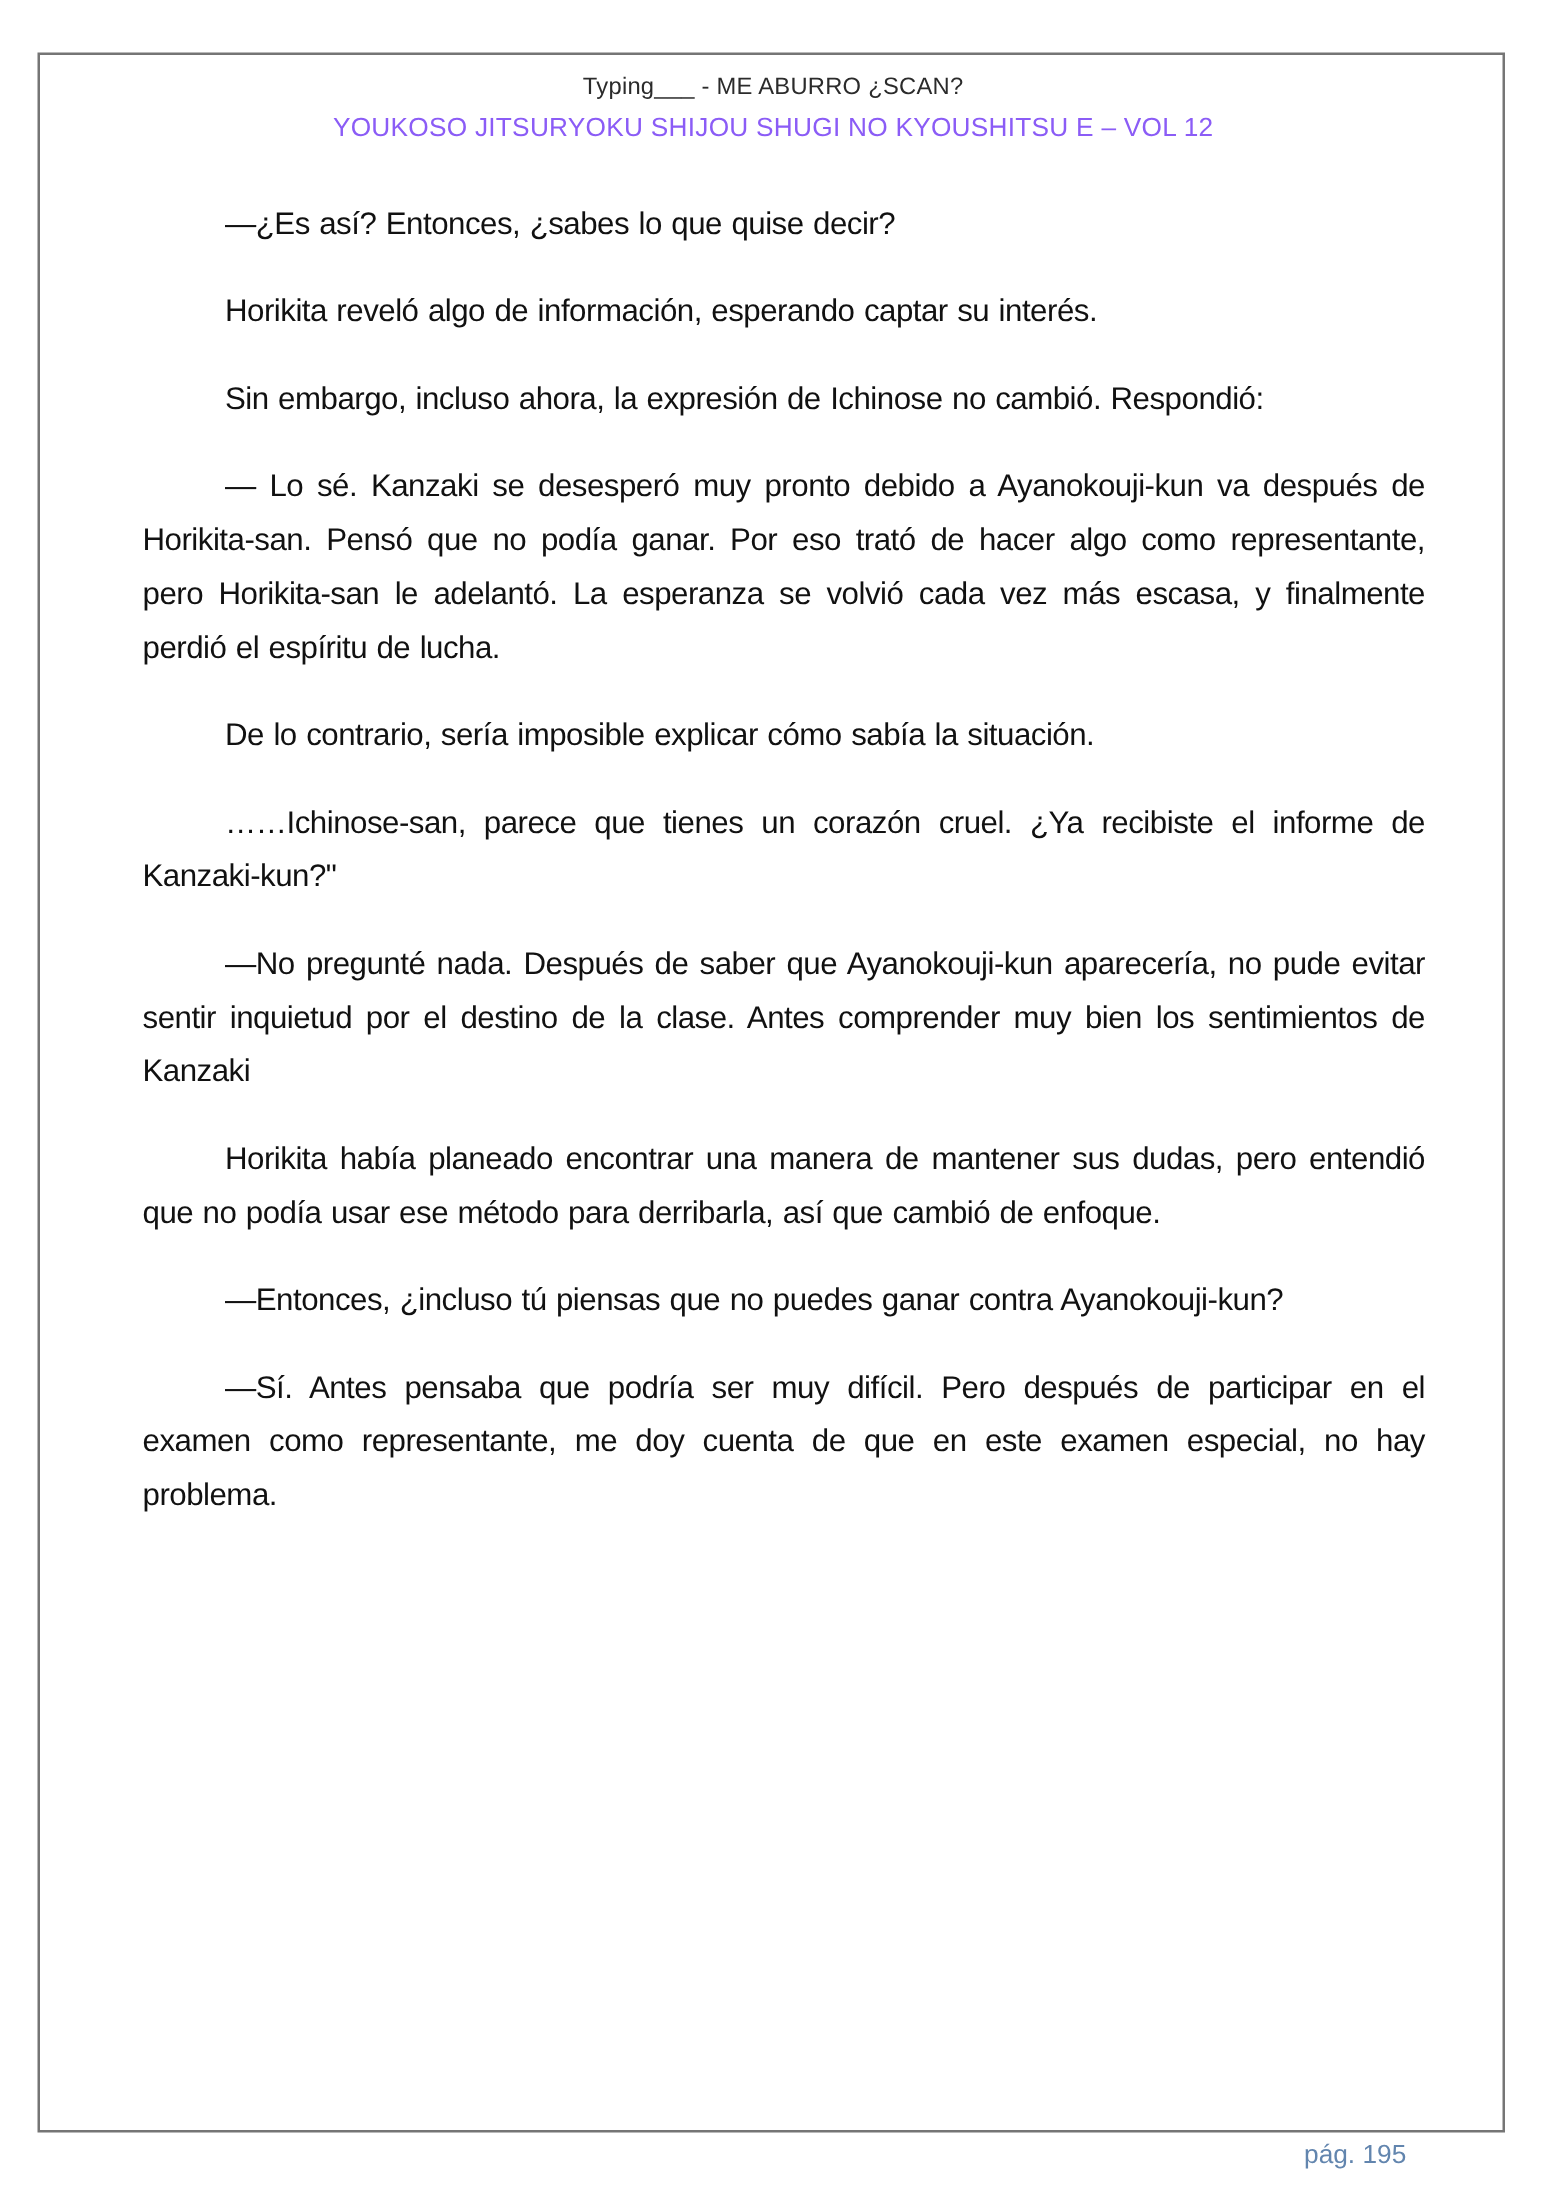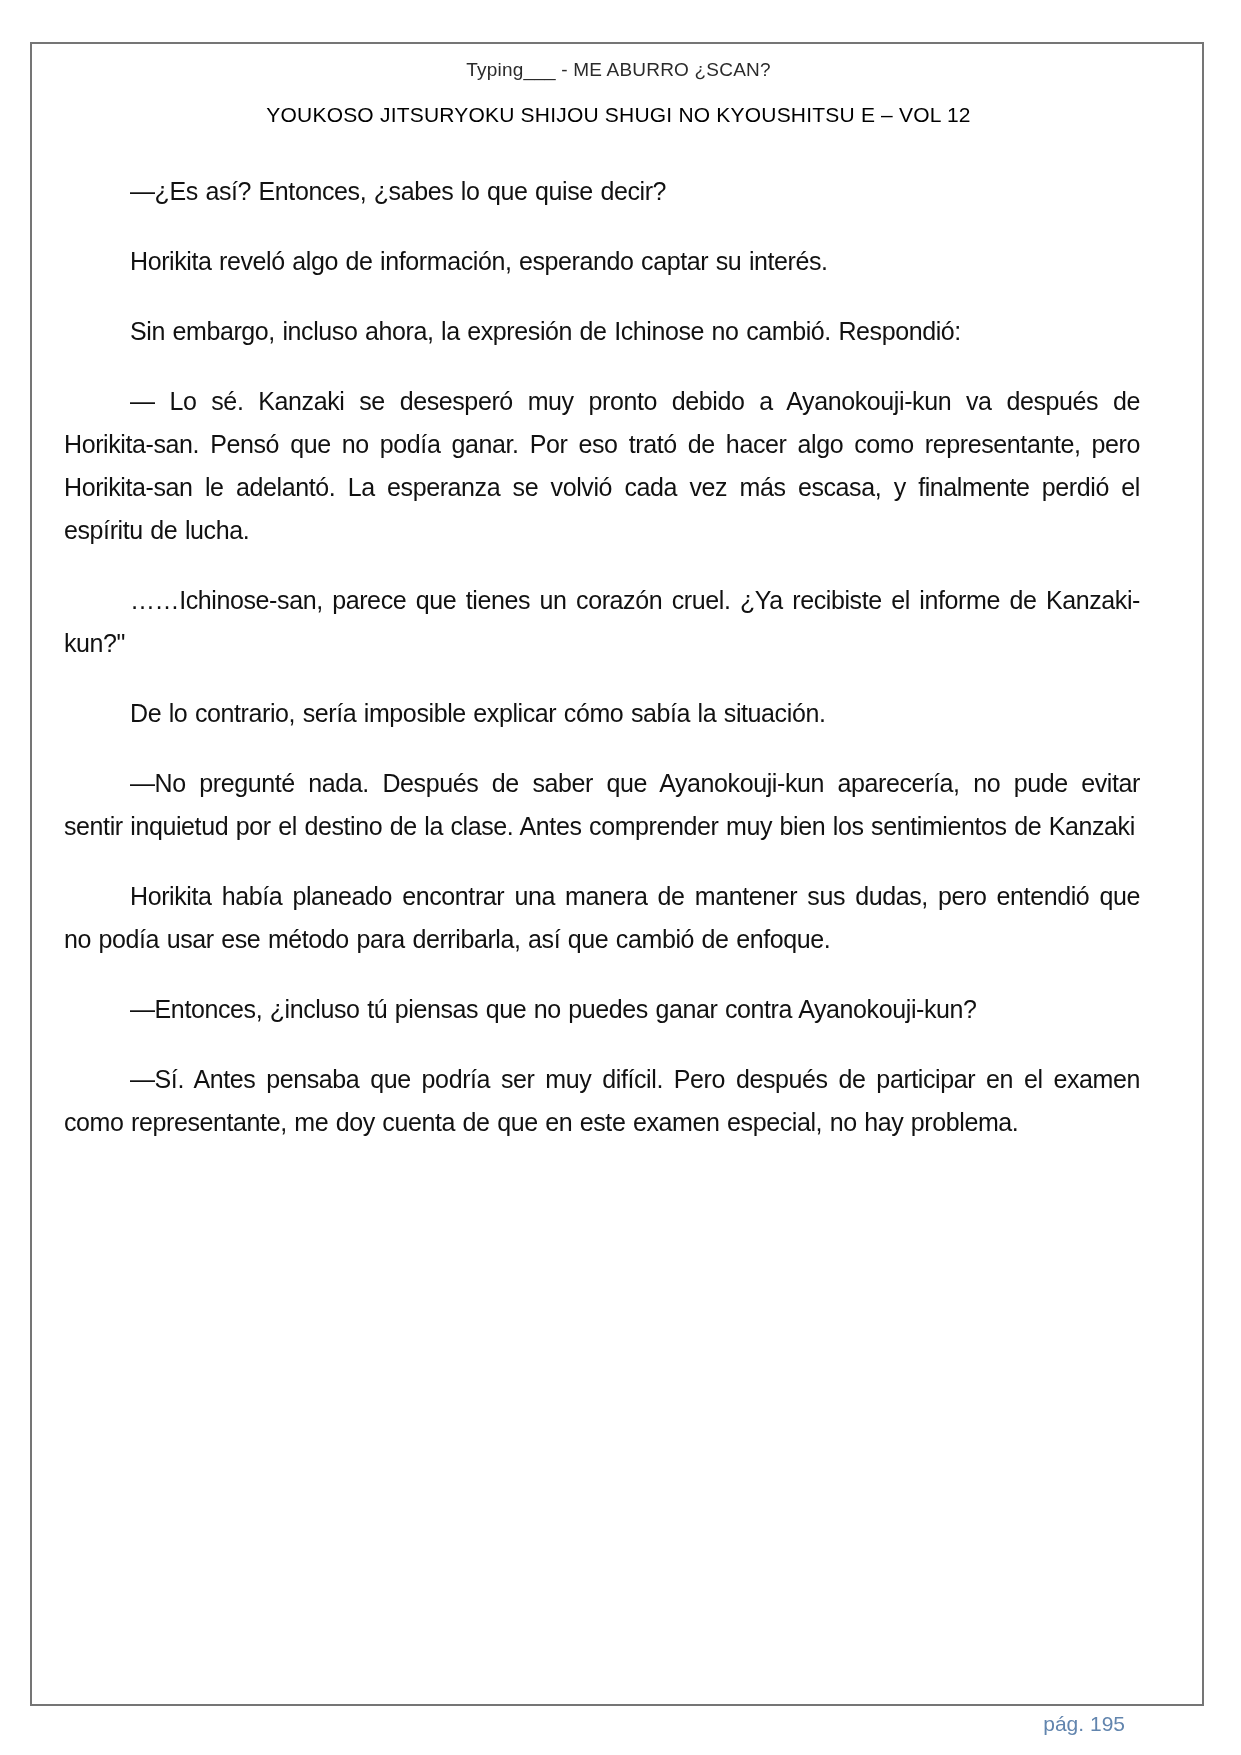--- a/index.html
+++ b/index.html
@@ -34,30 +34,30 @@
     line-height: 1.25;
   }
 
   .header-title {
     font-size: 19px;
     color: #2b2b2b;
     letter-spacing: 0.2px;
   }
 
   .header-subtitle {
-    margin-top: 20px;
+    margin-top: 8px;
     font-size: 21px;
-    color: #000000;
+    color: #8b5cf6;
     letter-spacing: 0.2px;
   }
 
   .doc-body {
     position: relative;
     margin-top: 42px;
-    padding-left: 64px;
+    padding-left: 114px;
     padding-right: 97px;
     color: #111111;
   }
 
   .doc-body p {
     font-size: 25px;
     line-height: 43px;
     letter-spacing: -0.4px;
     text-align: justify;
     text-indent: 66px;
@@ -83,22 +83,22 @@
   <header class="page-header">
     <div class="header-title">Typing___ - ME ABURRO ¿SCAN?</div>
     <div class="header-subtitle">YOUKOSO JITSURYOKU SHIJOU SHUGI NO KYOUSHITSU E – VOL 12</div>
   </header>
 
   <main class="doc-body">
     <p>—¿Es así? Entonces, ¿sabes lo que quise decir?</p>
     <p>Horikita reveló algo de información, esperando captar su interés.</p>
     <p>Sin embargo, incluso ahora, la expresión de Ichinose no cambió. Respondió:</p>
     <p>— Lo sé. Kanzaki se desesperó muy pronto debido a Ayanokouji-kun va después de Horikita-san. Pensó que no podía ganar. Por eso trató de hacer algo como representante, pero Horikita-san le adelantó. La esperanza se volvió cada vez más escasa, y finalmente perdió el espíritu de lucha.</p>
+    <p>De lo contrario, sería imposible explicar cómo sabía la situación.</p>
     <p>……Ichinose-san, parece que tienes un corazón cruel. ¿Ya recibiste el informe de Kanzaki-kun?"</p>
-    <p>De lo contrario, sería imposible explicar cómo sabía la situación.</p>
     <p>—No pregunté nada. Después de saber que Ayanokouji-kun aparecería, no pude evitar sentir inquietud por el destino de la clase. Antes comprender muy bien los sentimientos de Kanzaki</p>
     <p>Horikita había planeado encontrar una manera de mantener sus dudas, pero entendió que no podía usar ese método para derribarla, así que cambió de enfoque.</p>
     <p>—Entonces, ¿incluso tú piensas que no puedes ganar contra Ayanokouji-kun?</p>
     <p>—Sí. Antes pensaba que podría ser muy difícil. Pero después de participar en el examen como representante, me doy cuenta de que en este examen especial, no hay problema.</p>
   </main>
 
   <footer class="page-footer">
     <span>pág. 195</span>
   </footer>
 

